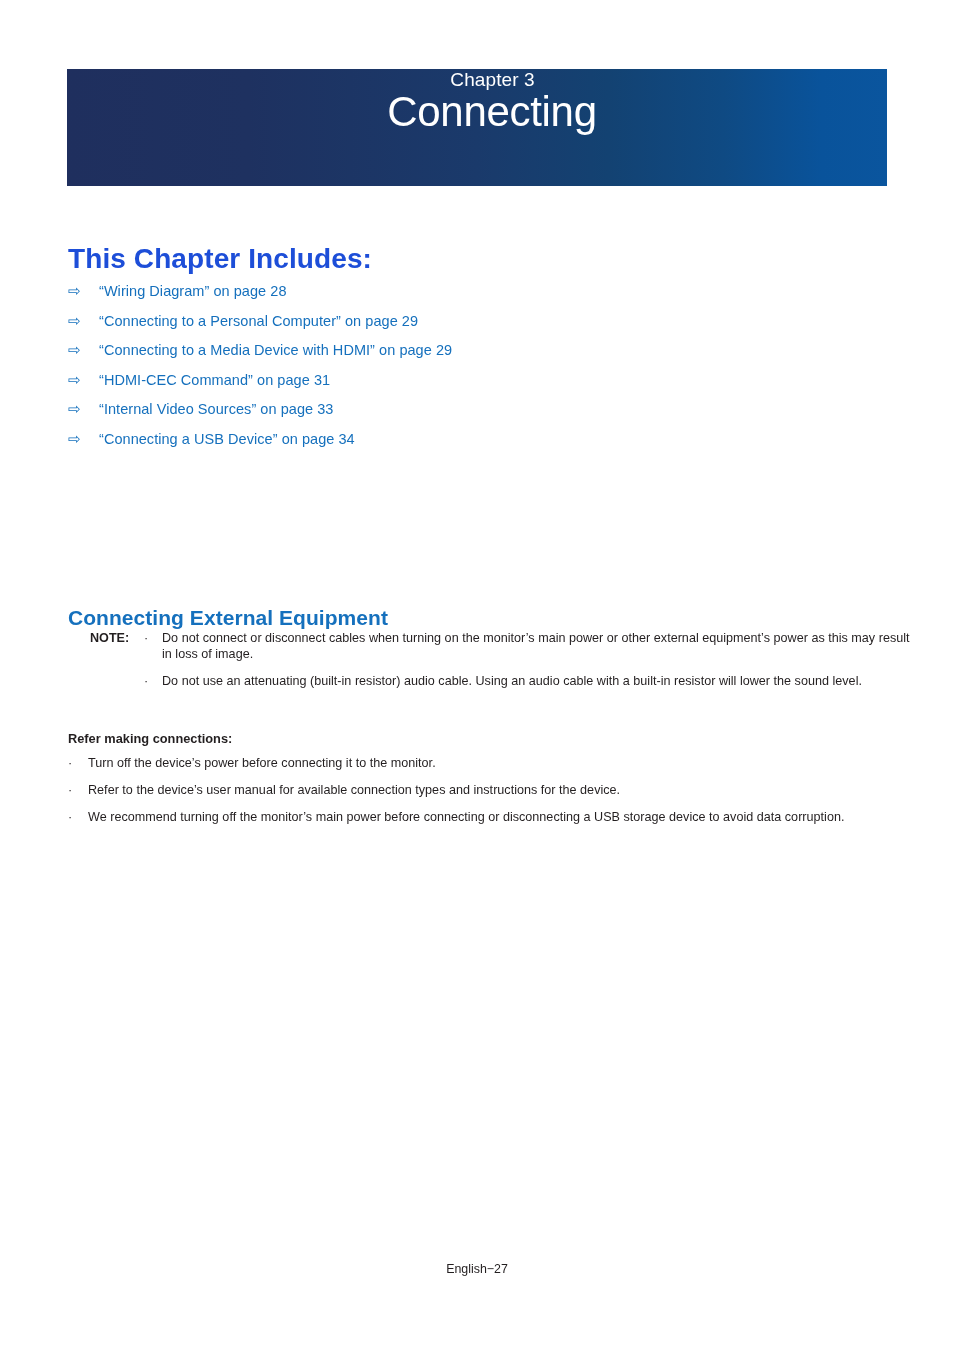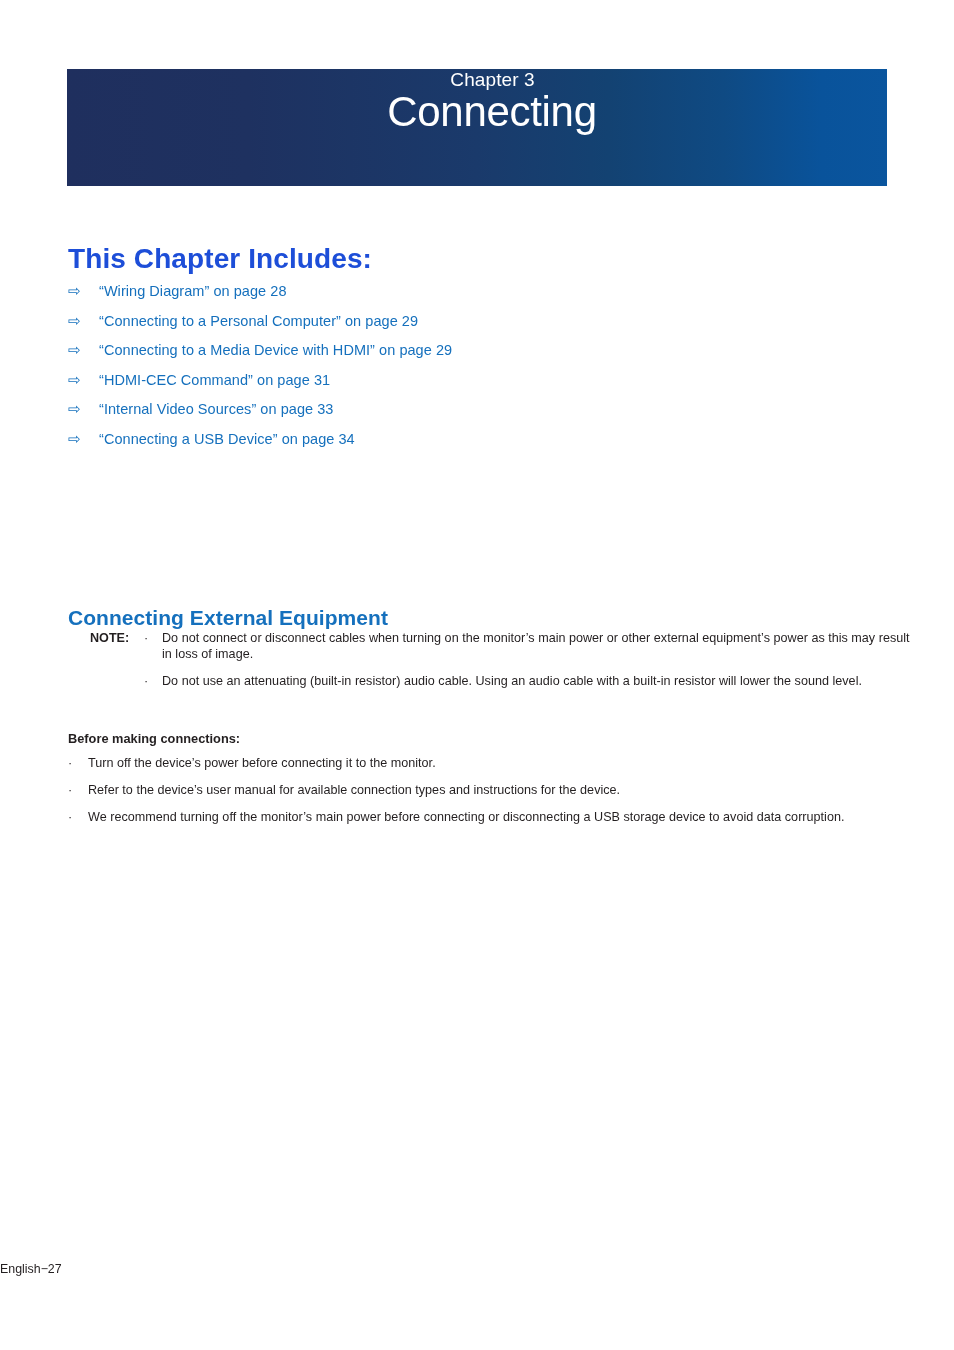--- a/index.html
+++ b/index.html
@@ -186,21 +186,21 @@
     line-height: 16.2px;
     letter-spacing: 0.01px;
   }
 
   
   .page-footer {
     position: absolute;
     left: 0;
     right: 0;
     top: 1262px;
-    text-align: left;
+    text-align: center;
     font-size: 12.4px;
     color: #231f20;
   }
 </style>
 </head>
 <body>
 
 <div class="page">
 
   <div class="chapter-banner">
@@ -257,21 +257,21 @@
     </div>
 
     <div class="note-row">
       <span class="note-label blank"></span>
       <span class="note-bullet">·</span>
       <span class="note-text">Do not use an attenuating (built-in resistor) audio cable. Using an audio cable with a built-in resistor will lower the sound level.</span>
     </div>
 
   </div>
 
-  <div class="before-heading">Before making connections:</div>
+  <div class="before-heading">Refer making connections:</div>
 
   <div class="before-list">
 
     <div class="before-row">
       <span class="before-bullet">·</span>
       <span class="before-text">Turn off the device’s power before connecting it to the monitor.</span>
     </div>
 
     <div class="before-row">
       <span class="before-bullet">·</span>

